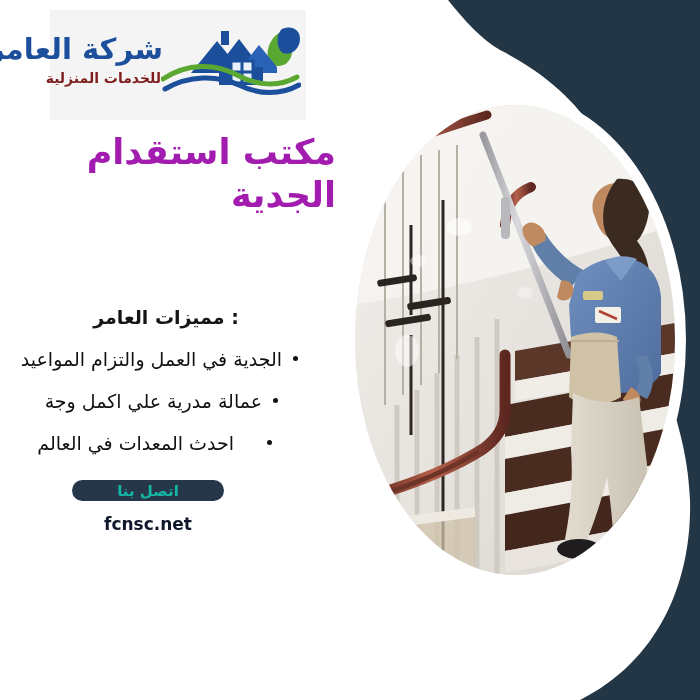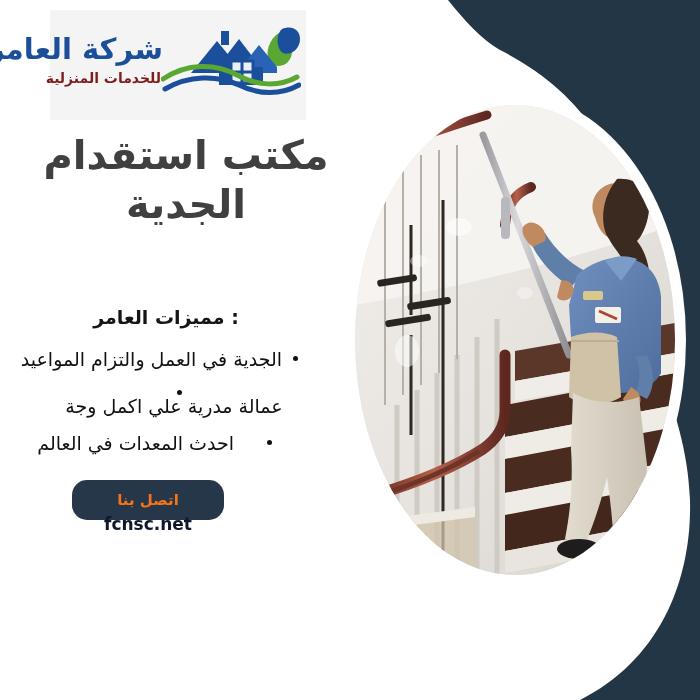--- a/index.html
+++ b/index.html
@@ -43,23 +43,23 @@
   .logo-sub{
     position:absolute;right:142px;top:52px;
     font-size:14px;font-weight:bold;color:#7f1d1d;
     white-space:nowrap;direction:rtl;line-height:1;
   }
   .logo-mark{position:absolute;left:108px;top:4px;width:140px;height:84px;}
 
   
   .headline{
     position:absolute;left:36px;top:131px;width:300px;
-    color:#404040;
-    direction:rtl;text-align:center;
-    font-size:40px;font-weight:bold;
+    color:#a21caf;
+    direction:rtl;text-align:right;
+    font-size:35px;font-weight:bold;
     line-height:1.22;
     letter-spacing:-0.5px;
   }
   .headline .l2{display:block;}
 
   
   .feat-head{
     position:absolute;left:46px;top:306px;width:240px;
     direction:rtl;text-align:center;
     font-size:19px;font-weight:bold;color:#151515;
@@ -76,29 +76,29 @@
     height:21px;margin-bottom:21px;
     white-space:nowrap;
   }
   .feat-list li .bullet{
     flex:0 0 auto;
     width:5px;height:5px;border-radius:50%;
     background:#111;margin-left:11px;
   }
   .feat-list li .txt{flex:0 0 auto;}
   .feat-list li:nth-child(1){padding-right:2px;}
-  .feat-list li:nth-child(2){padding-right:22px;flex-direction:column;}
+  .feat-list li:nth-child(2){padding-right:22px;}
   .feat-list li:nth-child(3){padding-right:28px;gap:22px;}
 
   
   .cta{
     position:absolute;left:72px;top:480px;
-    width:152px;height:40px;
+    width:152px;height:21px;
     background:#27374a;border:none;border-radius:15px;
-    color:#f97316;font-size:15px;font-weight:bold;
+    color:#14b8a6;font-size:15px;font-weight:bold;
     direction:rtl;
     font-family:"DejaVu Sans","Liberation Sans",sans-serif;
     cursor:pointer;padding:0;
     display:flex;align-items:center;justify-content:center;
   }
   .url{
     position:absolute;left:46px;top:514px;width:204px;
     text-align:center;
     font-size:17px;font-weight:bold;color:#0f172a;
     letter-spacing:0px;

